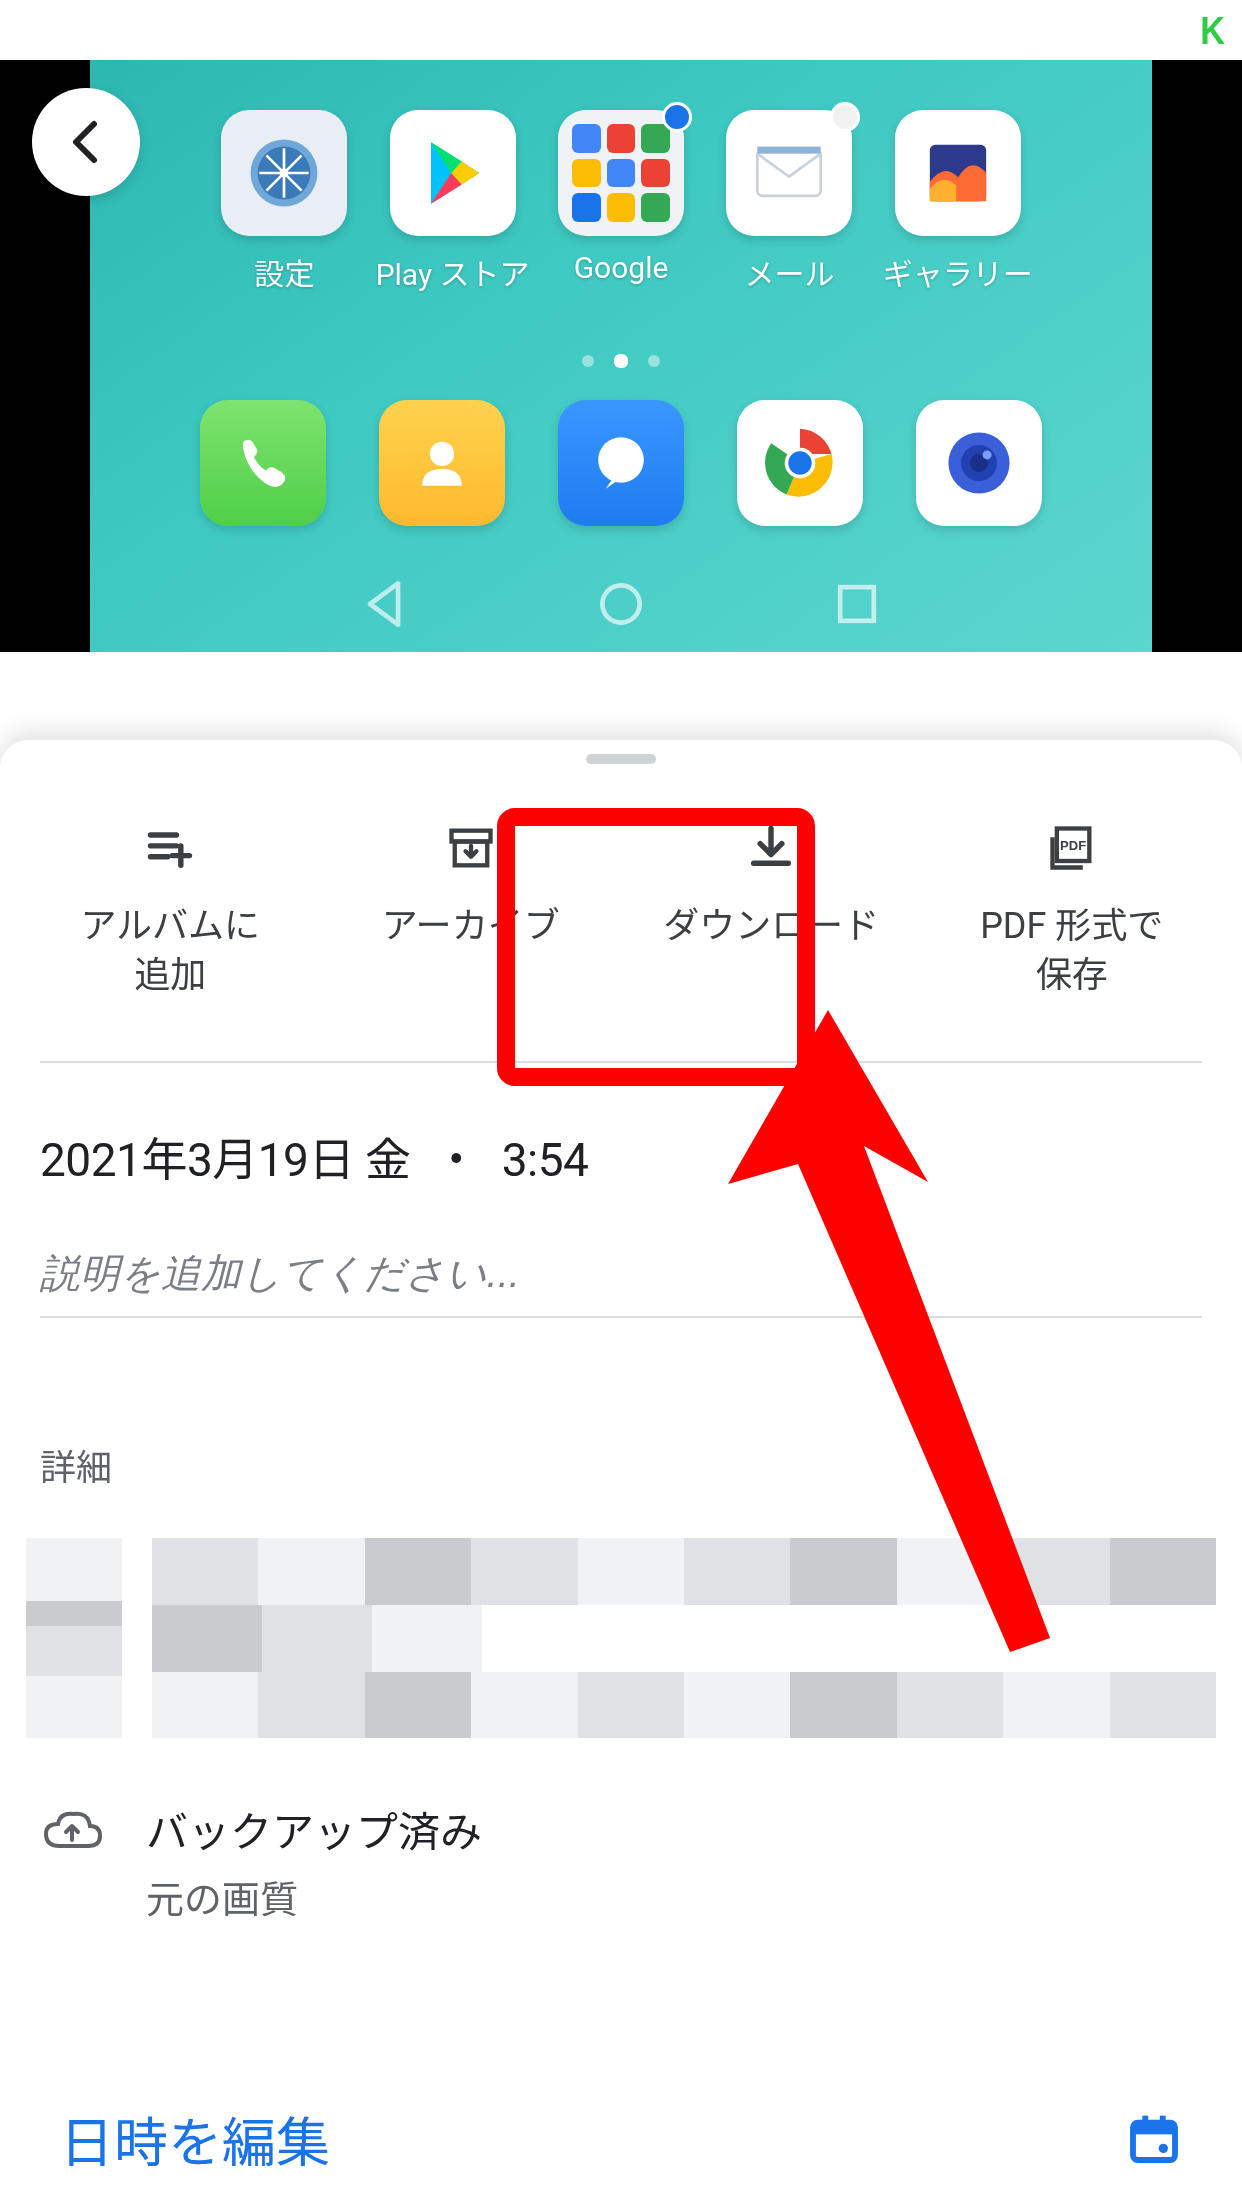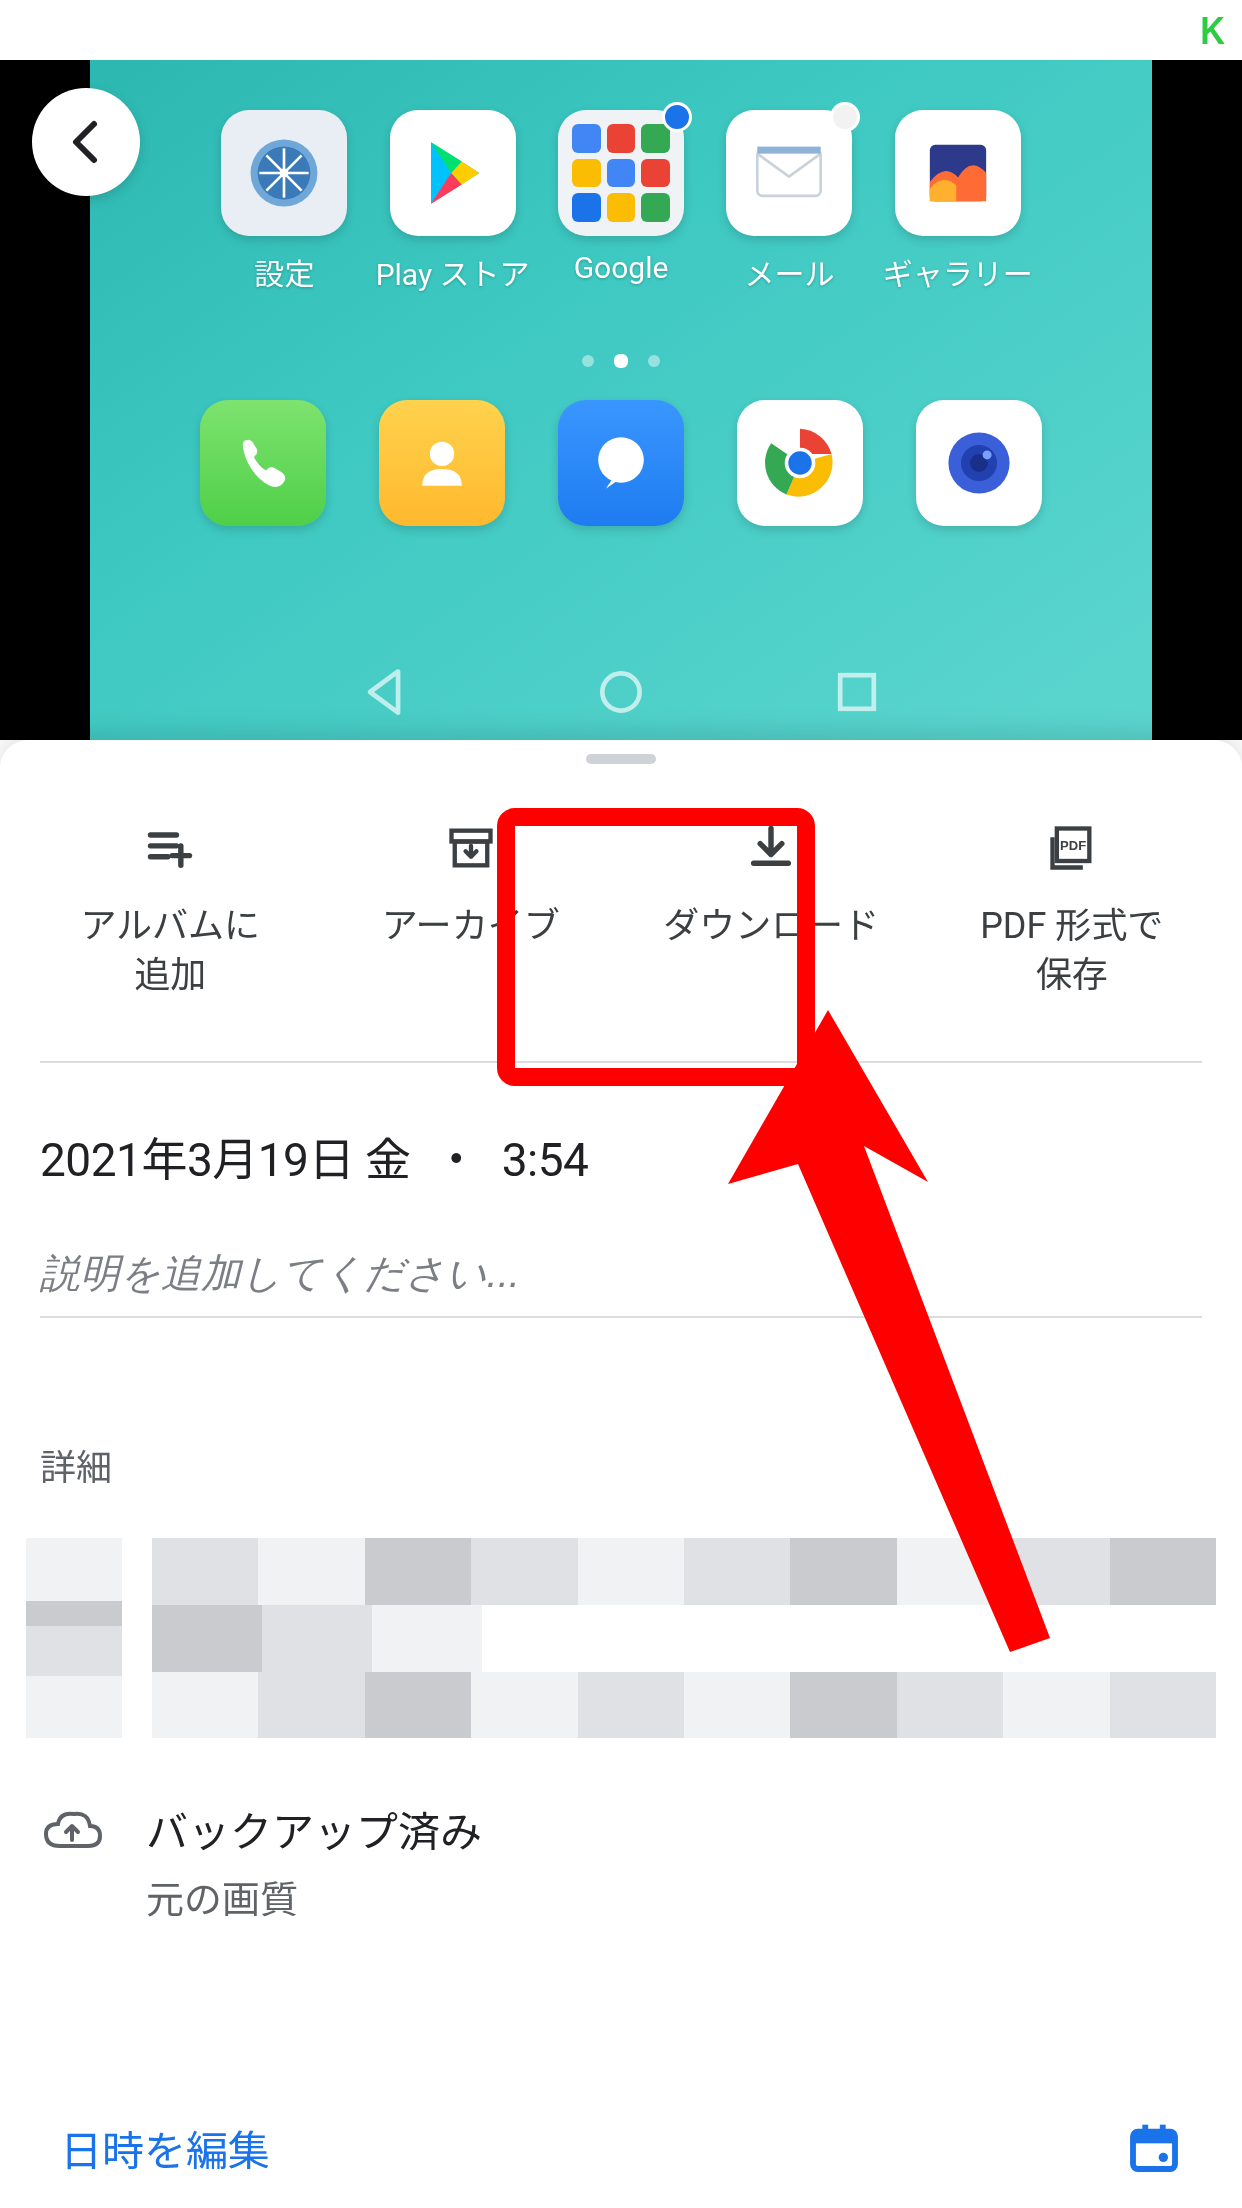--- a/index.html
+++ b/index.html
@@ -4,21 +4,21 @@
 <style>
   * { box-sizing: border-box; margin: 0; padding: 0; }
   html, body { width: 1242px; height: 2208px; font-family: -apple-system, BlinkMacSystemFont, "Segoe UI", Roboto, "Noto Sans JP", sans-serif; background: #fff; overflow: hidden; }
   .screen { width: 1242px; height: 2208px; position: relative; }
 
   
   .status-bar { width: 100%; height: 60px; background: #fff; position: relative; }
   .status-k { position: absolute; right: 16px; top: 10px; color: #2ecc40; font-weight: 900; font-size: 38px; font-family: sans-serif; transform: scaleX(0.9); }
 
   
-  .photo-area { width: 100%; height: 680px; position: relative; background: #000; overflow: hidden; }
+  .photo-area { width: 100%; height: 592px; position: relative; background: #000; overflow: hidden; }
   .home-bg { position: absolute; left: 90px; right: 90px; top: 0; bottom: 0; background: linear-gradient(145deg, #2db7b1 0%, #3ec9c2 40%, #5cd6cf 100%); }
   .back-btn { position: absolute; left: 32px; top: 28px; width: 108px; height: 108px; border-radius: 54px; background: #fff; display: flex; align-items: center; justify-content: center; box-shadow: 0 4px 12px rgba(0,0,0,0.15); z-index: 5; }
   .back-btn svg { width: 48px; height: 48px; }
 
   .app-row { position: absolute; left: 110px; right: 110px; top: 50px; display: flex; justify-content: space-between; }
   .app-item { width: 170px; display: flex; flex-direction: column; align-items: center; }
   .app-icon { width: 126px; height: 126px; border-radius: 28px; display: flex; align-items: center; justify-content: center; position: relative; box-shadow: 0 4px 10px rgba(0,0,0,0.15); }
   .app-label { margin-top: 14px; font-size: 30px; color: #fff; text-shadow: 0 1px 3px rgba(0,0,0,0.25); white-space: nowrap; }
 
   .ic-settings { background: #e8eef3; }
@@ -73,21 +73,21 @@
   .px { background: #dfe1e4; }
   .px.l { background: #f1f2f4; }
   .px.d { background: #c9cbce; }
 
   .backup-row { display: flex; align-items: flex-start; gap: 42px; padding: 60px 40px 0; }
   .backup-icon { width: 64px; height: 48px; color: #5f6368; flex-shrink: 0; margin-top: 10px; }
   .backup-text .t1 { font-size: 42px; color: #202124; }
   .backup-text .t2 { font-size: 38px; color: #5f6368; margin-top: 10px; }
 
   .bottom-row { position: absolute; left: 0; right: 0; bottom: 30px; display: flex; justify-content: space-between; align-items: center; padding: 0 60px; }
-  .edit-link { font-size: 42px; color: #1a73e8; }
+  .edit-link { font-size: 54px; color: #1a73e8; }
   .cal-icon { width: 56px; height: 56px; color: #1a73e8; }
 
   
   .arrow-annot { position: absolute; left: 720px; top: 1006px; pointer-events: none; }
 </style>
 </head>
 <body>
 
 <div class="screen">
 

